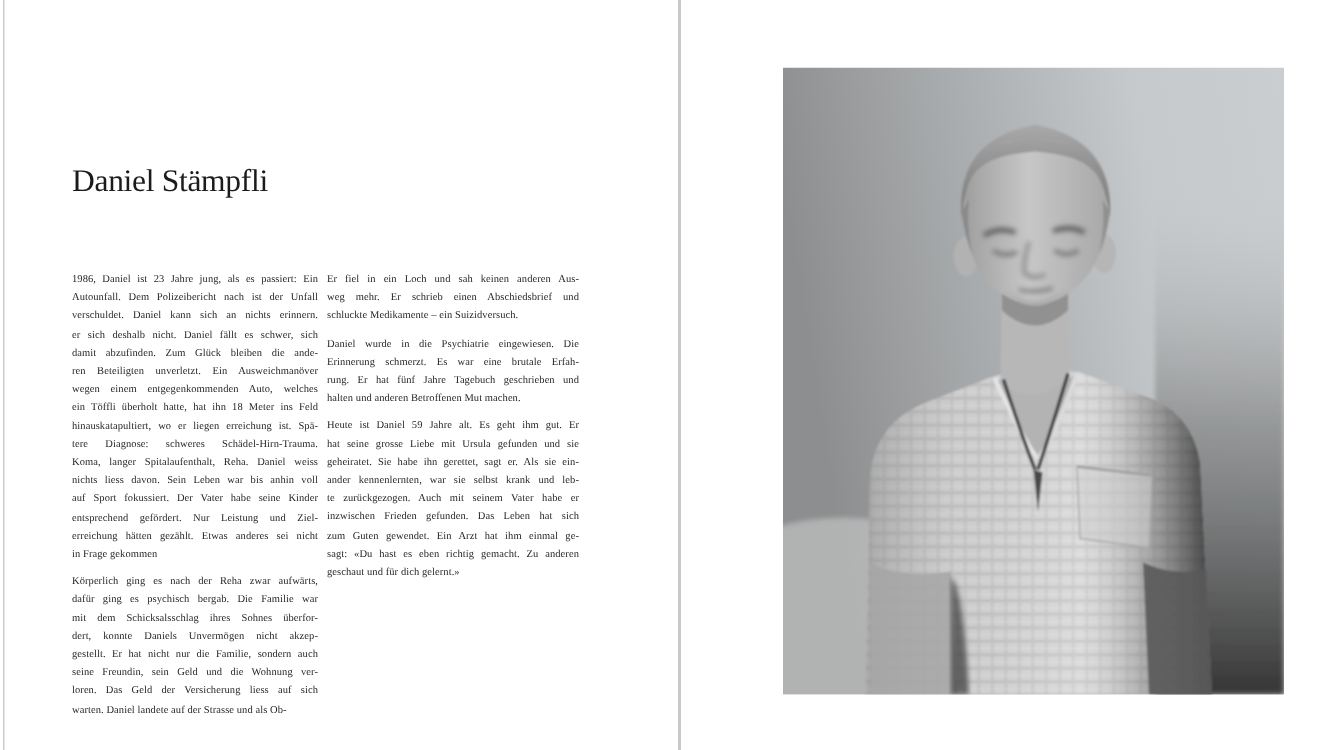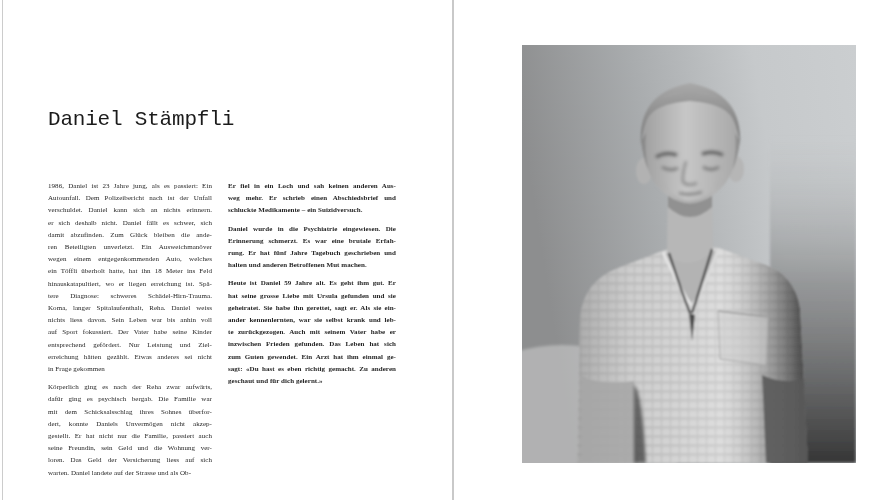--- a/index.html
+++ b/index.html
@@ -13,34 +13,34 @@
   .left-edge-line{
     position:absolute;left:2px;top:0;width:1px;height:500px;
     background:#cccccc;
   }
   .spread-divider{
     position:absolute;left:452px;top:0;width:2px;height:500px;
     background:#c9c9c9;
   }
   .page-title{
     position:absolute;left:48px;top:108px;
-    font-family:Liberation Mono, monospace;
+    font-family:Liberation Serif, serif;
     font-size:21px;line-height:24px;
     letter-spacing:-0.2px;
     color:#1b1b1b;
     font-weight:normal;margin:0;
   }
   .textcol{
     position:absolute;top:180px;
     font-size:7px;line-height:12.2px;
     color:#262626;
     letter-spacing:0.05px;
   }
   .col-1{left:48px;width:164px;}
-  .col-2{left:228px;width:168px;font-weight:bold;}
+  .col-2{left:218px;width:168px;}
   .para{margin:0 0 6px 0;}
   .tline{
     text-align:justify;
     text-align-last:justify;
     white-space:nowrap;
     overflow:hidden;
   }
   .tline.lastline{text-align-last:left;}
   .photo{
     position:absolute;left:522px;top:45px;width:334px;height:418px;
@@ -73,21 +73,21 @@
         <div class="tline">auf Sport fokussiert. Der Vater habe seine Kinder</div>
         <div class="tline">entsprechend gefördert. Nur Leistung und Ziel-</div>
         <div class="tline">erreichung hätten gezählt. Etwas anderes sei nicht</div>
         <div class="tline lastline">in Frage gekommen</div>
       </div>
       <div class="para">
         <div class="tline">Körperlich ging es nach der Reha zwar aufwärts,</div>
         <div class="tline">dafür ging es psychisch bergab. Die Familie war</div>
         <div class="tline">mit dem Schicksalsschlag ihres Sohnes überfor-</div>
         <div class="tline">dert, konnte Daniels Unvermögen nicht akzep-</div>
-        <div class="tline">gestellt. Er hat nicht nur die Familie, passiert auch</div>
+        <div class="tline">gestellt. Er hat nicht nur die Familie, sondern auch</div>
         <div class="tline">seine Freundin, sein Geld und die Wohnung ver-</div>
         <div class="tline">loren. Das Geld der Versicherung liess auf sich</div>
         <div class="tline lastline">warten. Daniel landete auf der Strasse und als Ob-</div>
       </div>
     </div>
   <div class="textcol col-2">
       <div class="para">
         <div class="tline">Er fiel in ein Loch und sah keinen anderen Aus-</div>
         <div class="tline">weg mehr. Er schrieb einen Abschiedsbrief und</div>
         <div class="tline lastline">schluckte Medikamente – ein Suizidversuch.</div>

